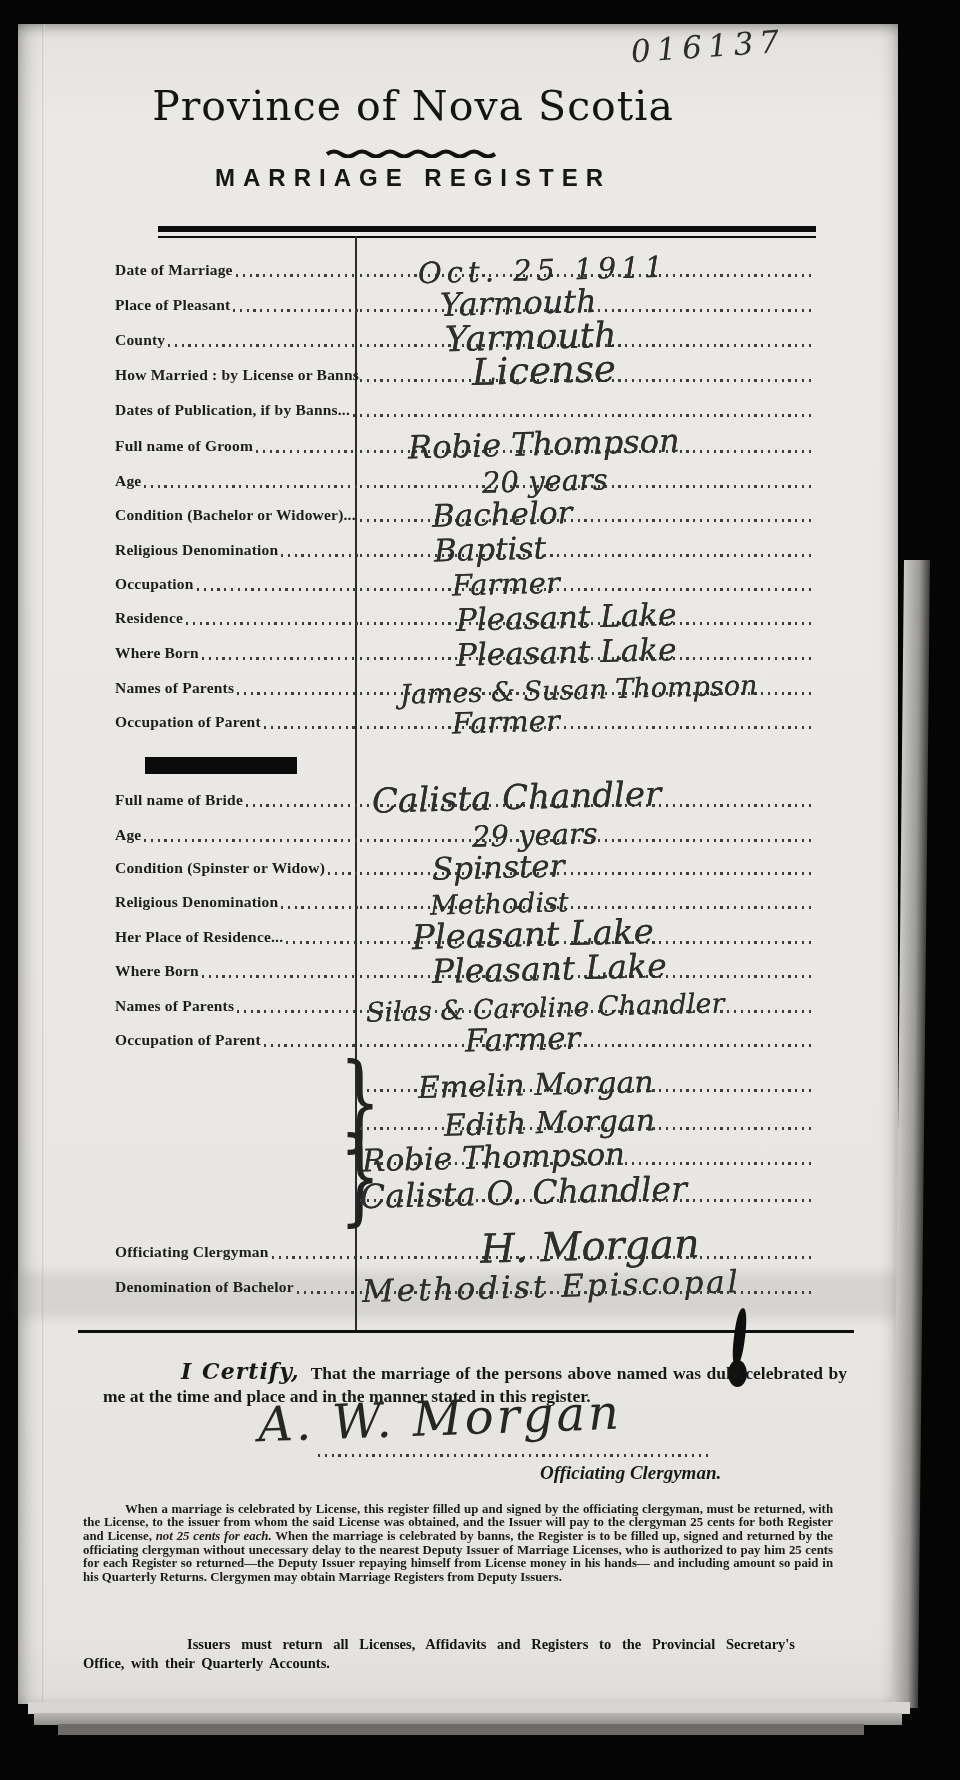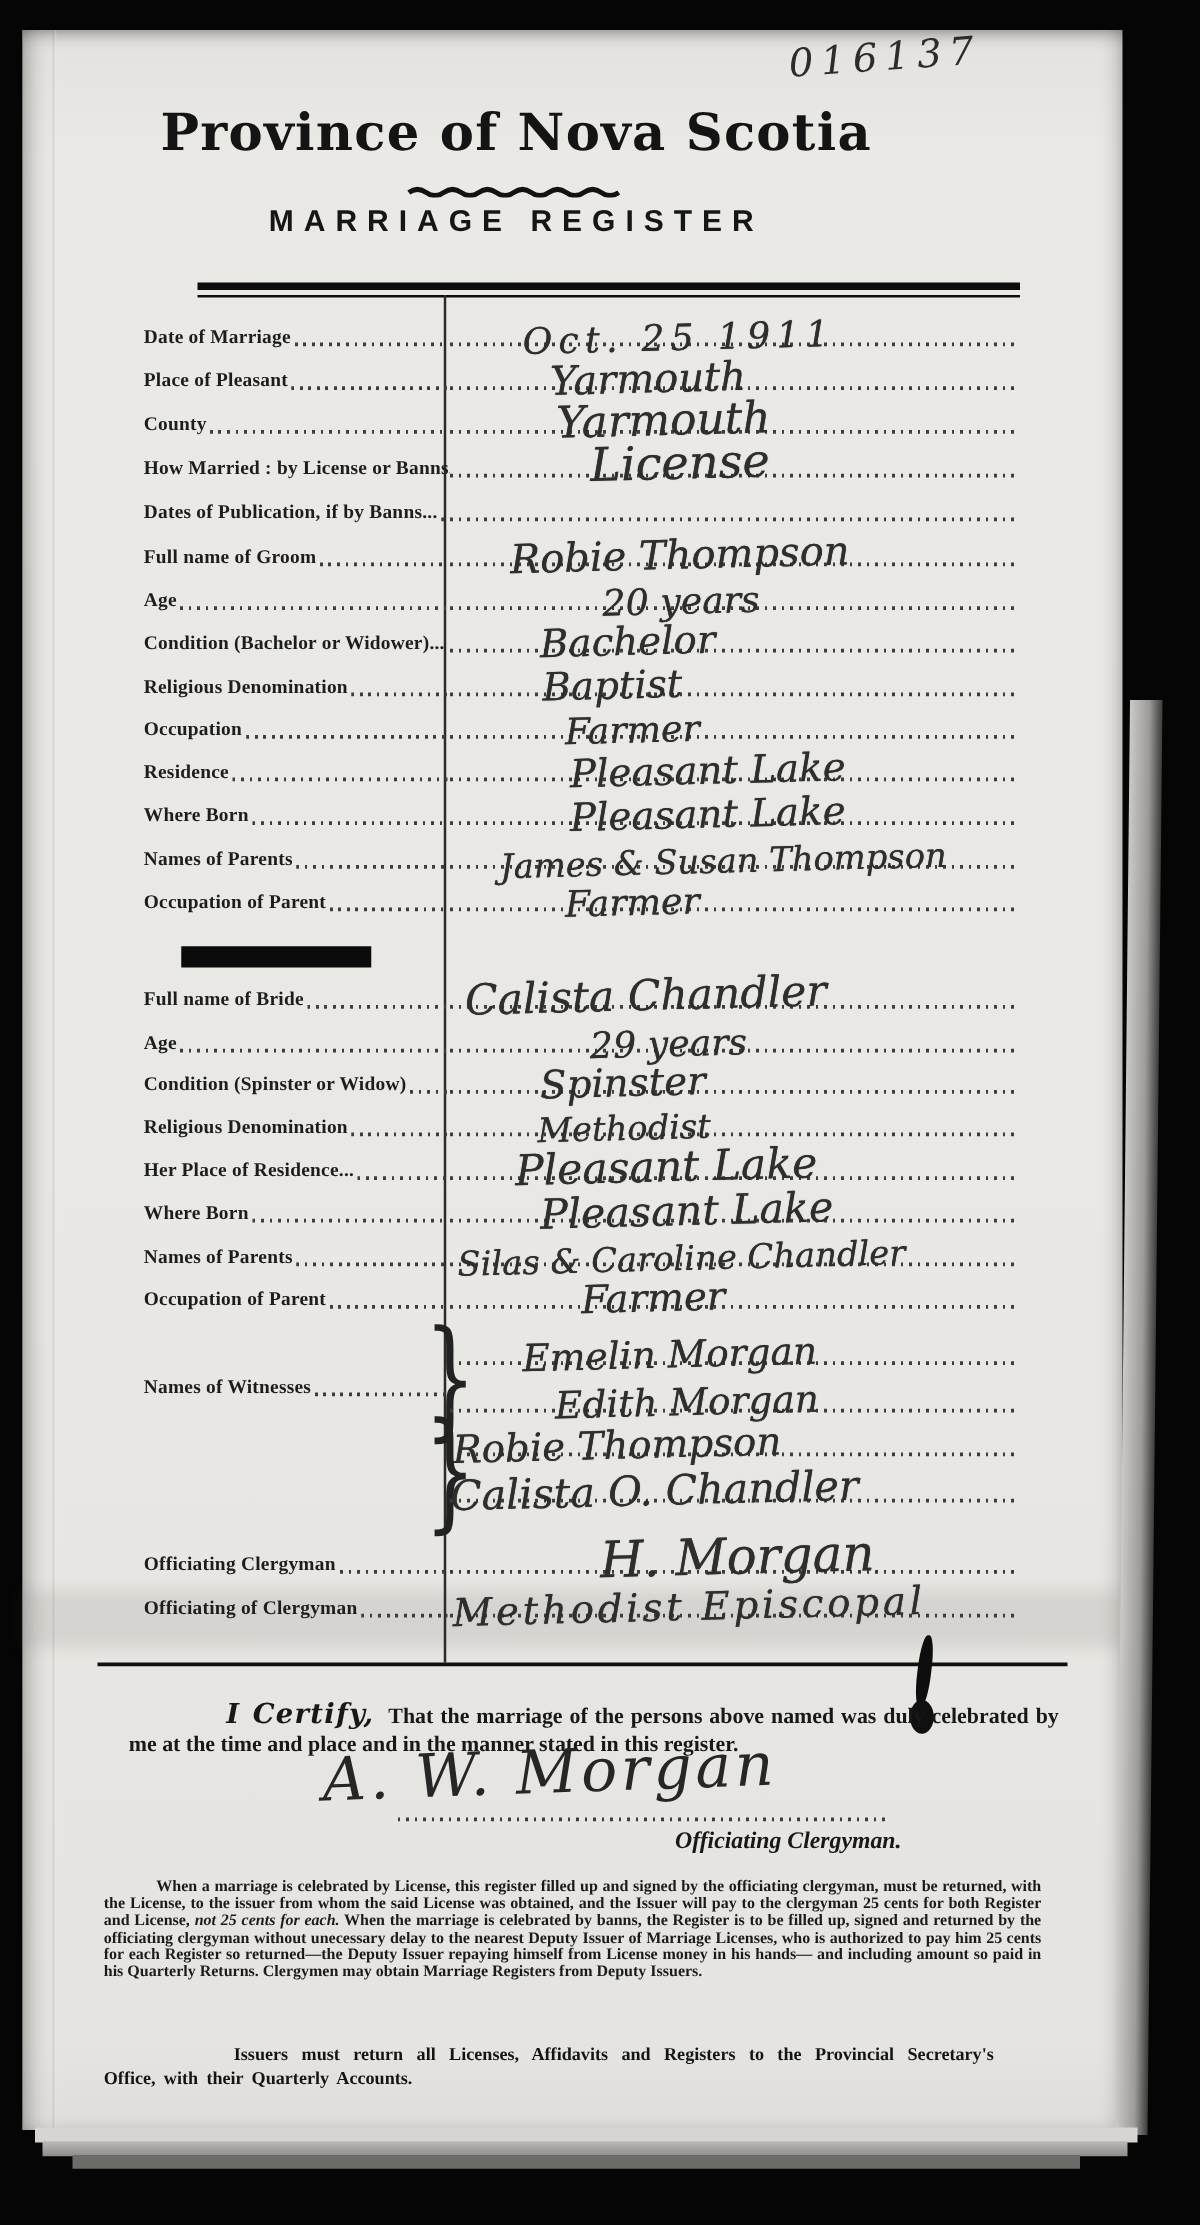--- a/index.html
+++ b/index.html
@@ -11,21 +11,21 @@
   .fold{position:absolute;left:24px;top:0;width:3px;height:100%;
         background:linear-gradient(to right,rgba(0,0,0,.10),rgba(255,255,255,.25));}
   .shadow-band{position:absolute;left:0;top:1248px;width:100%;height:46px;
         background:rgba(110,107,100,.14);filter:blur(5px);}
   
   .doc-number{position:absolute;left:560px;top:4px;width:260px;text-align:center;
         font-family:"DejaVu Serif",serif;font-style:italic;font-size:31px;letter-spacing:6px;
         color:#2c2c2c;transform:rotate(-4deg);}
   .head{position:absolute;left:0;top:0;width:790px;text-align:center;}
   .title{position:absolute;left:0;top:58px;width:100%;
-        font-family:"DejaVu Serif",serif;font-weight:bold;font-size:41px;color:#141414;letter-spacing:1px;}
+        font-family:"DejaVu Serif",serif;font-weight:normal;font-size:41px;color:#141414;letter-spacing:1px;}
   .squiggle{position:absolute;left:307px;top:124px;}
   .subtitle{position:absolute;left:0;top:140px;width:100%;
         font-family:"Liberation Sans",sans-serif;font-weight:bold;font-size:24px;
         letter-spacing:8px;color:#161616;}
   .double-rule{position:absolute;left:140px;top:202px;width:658px;height:4px;
         border-top:6px solid #0d0d0d;border-bottom:2px solid #0d0d0d;}
   .vdivider{position:absolute;left:337px;top:212px;width:2px;height:1094px;background:#2b2b2b;}
   
   .row{position:absolute;left:97px;width:701px;height:32px;display:flex;align-items:flex-end;}
   .lblgrp{flex:0 0 245px;display:flex;align-items:flex-end;overflow:hidden;}
@@ -315,26 +315,20 @@
           <span class="hand" style="left:105px;font-size:31px">Farmer</span>
         </span>
     </div>
 
     <div class="row" style="top:1039px;left:342px;width:456px">
       <span class="val">
           <span class="vdots"></span>
           <span class="hand" style="left:58px;font-size:30px">Emelin Morgan</span>
         </span>
     </div>
-    <div class="row" style="top:1064px;width:245px">
-      <span class="lblgrp" style="flex:1 1 auto">
-          <span class="lbl">Names of Witnesses</span>
-          <span class="leader"></span>
-        </span>
-    </div>
     <div class="brace" style="top:1030px">}</div>
     <div class="row" style="top:1077px;left:342px;width:456px">
       <span class="val">
           <span class="vdots"></span>
           <span class="hand" style="left:84px;font-size:30px">Edith Morgan</span>
         </span>
     </div>
 
     <div class="row" style="top:1112px;left:342px;width:456px">
       <span class="val">
@@ -355,21 +349,21 @@
           <span class="lbl">Officiating Clergyman</span>
           <span class="leader"></span>
         </span>
       <span class="val">
           <span class="vdots"></span>
           <span class="hand" style="left:120px;font-size:40px">H. Morgan</span>
         </span>
     </div>
     <div class="row" style="top:1241px">
       <span class="lblgrp">
-          <span class="lbl">Officiating of Clergyman</span>
+          <span class="lbl">Denomination of Bachelor</span>
           <span class="leader"></span>
         </span>
       <span class="val">
           <span class="vdots"></span>
           <span class="hand" style="left:2px;font-size:31px;letter-spacing:3px">Methodist Episcopal</span>
         </span>
     </div>
 
     <div class="cert-rule"></div>
     <div class="blot1"></div>

